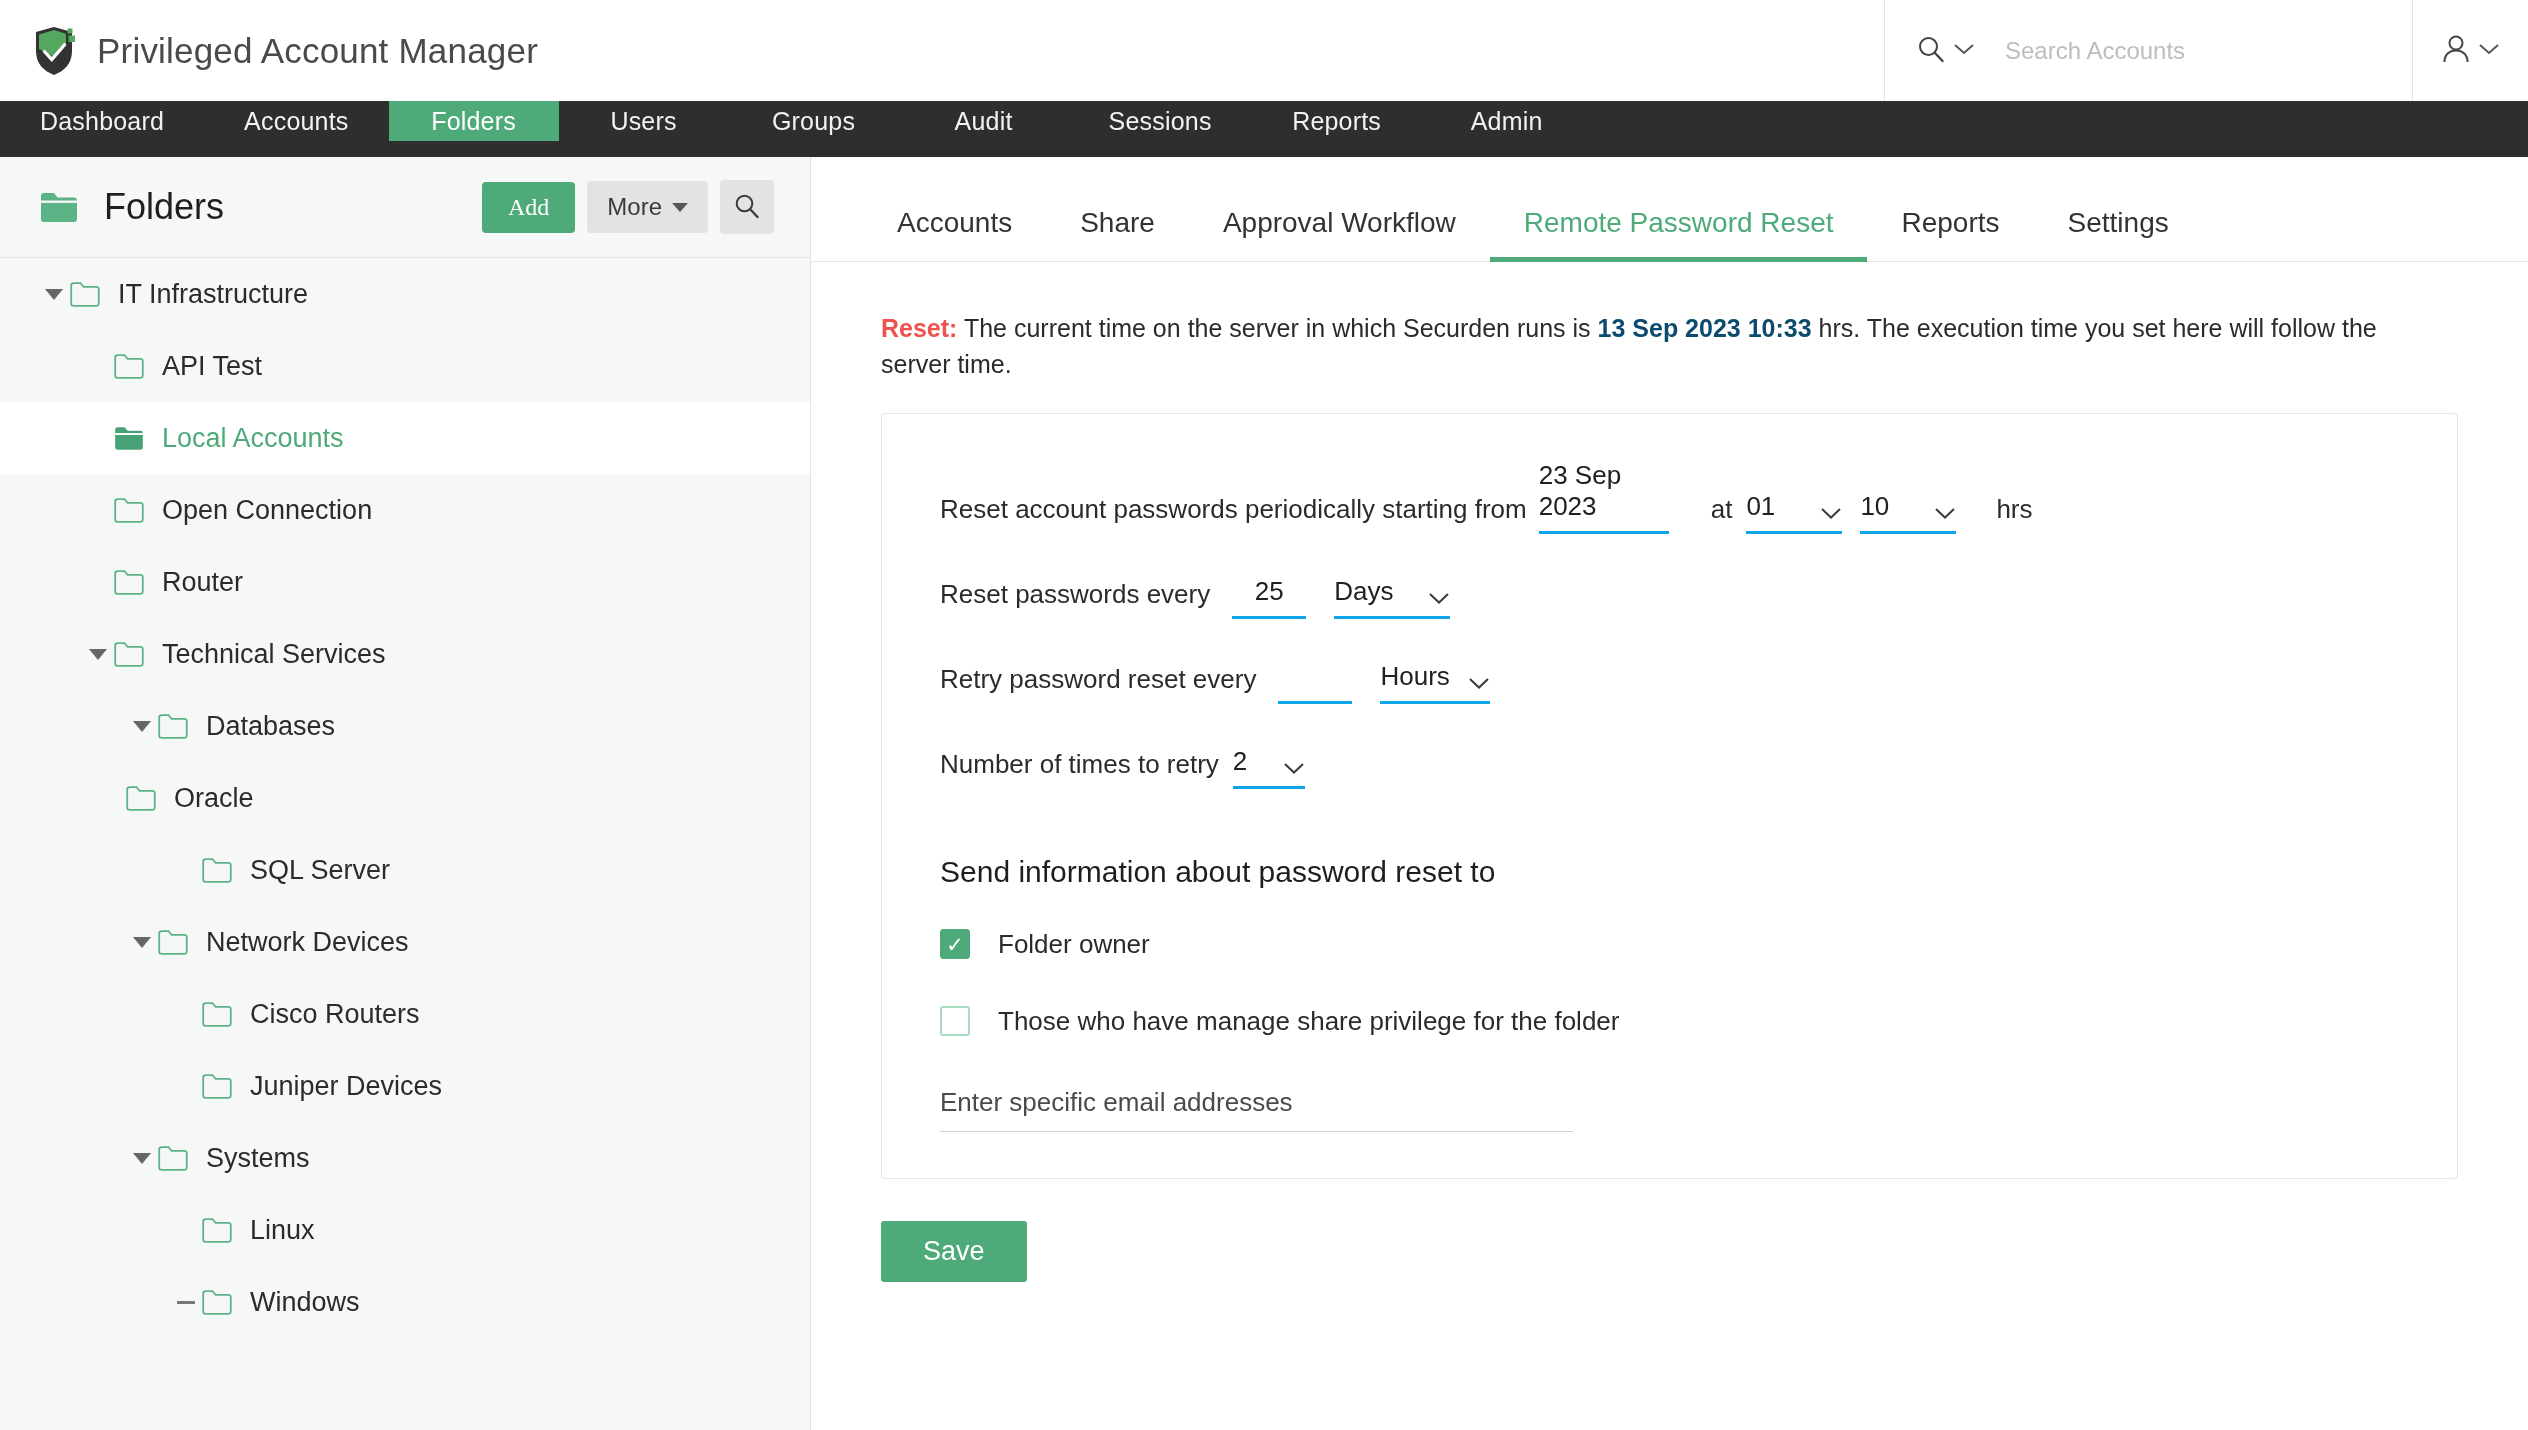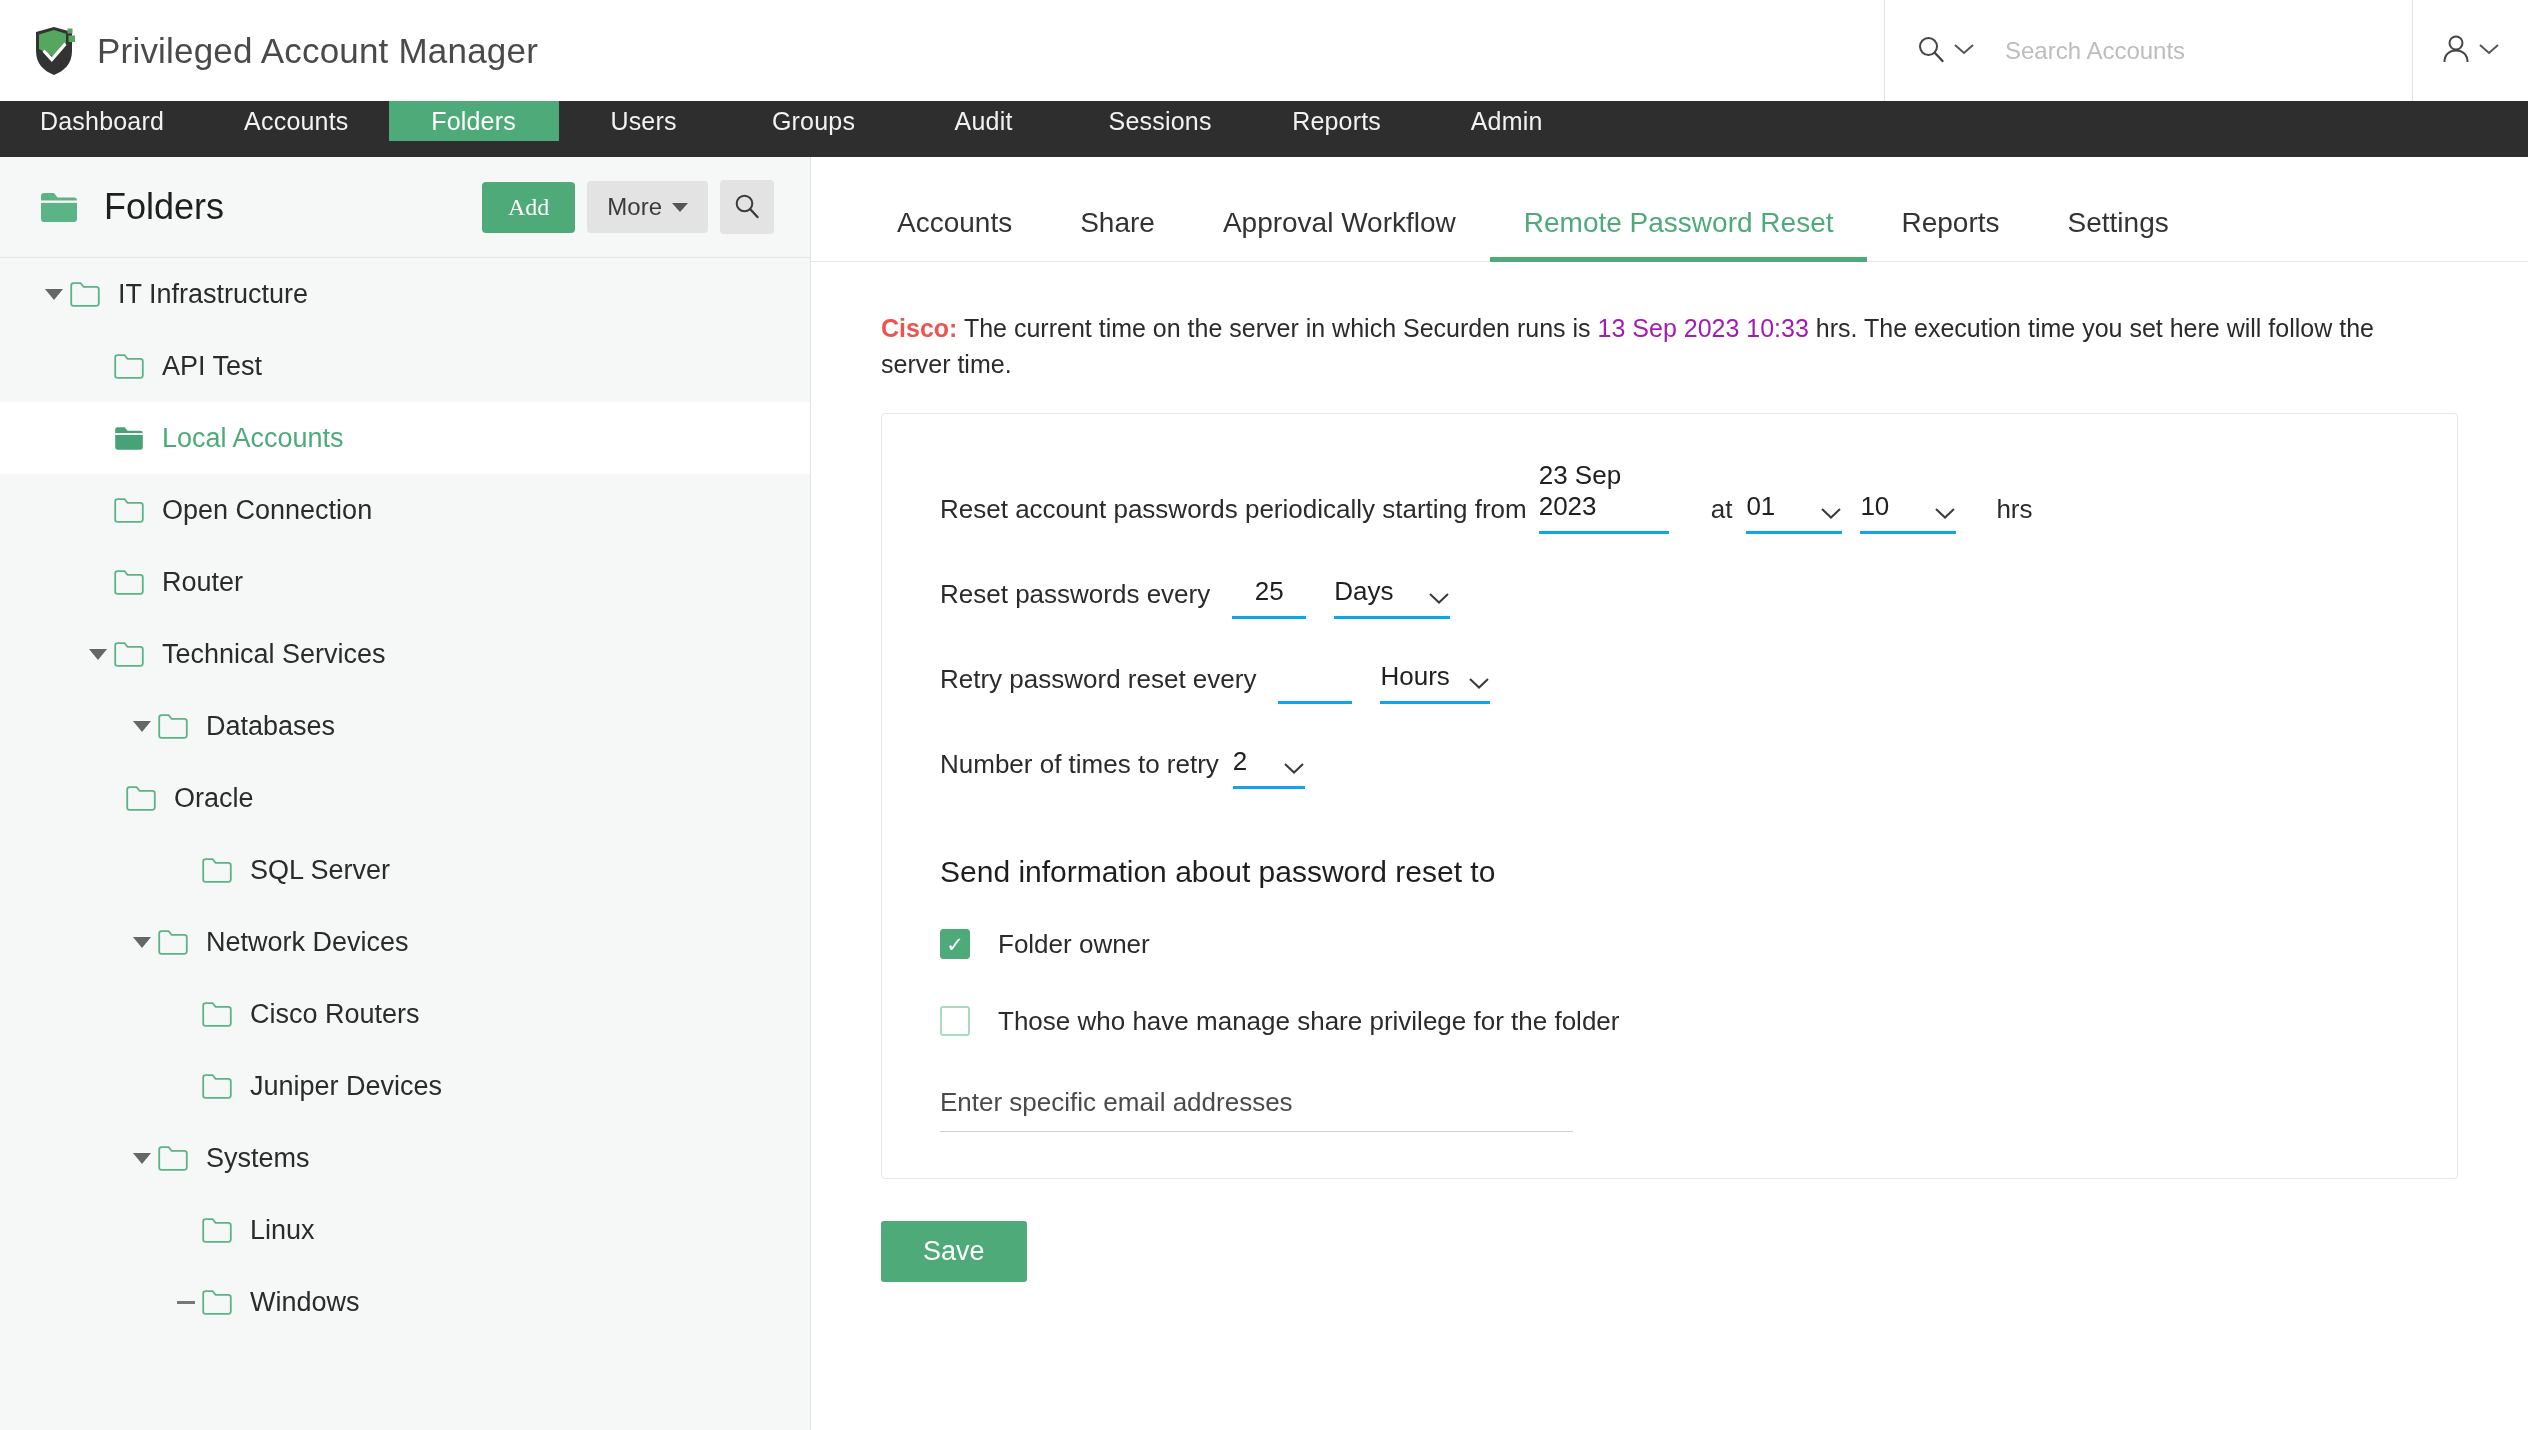--- a/index.html
+++ b/index.html
@@ -151,21 +151,21 @@
     content: ""; position: absolute; left: 0; right: 0; bottom: -1px;
     height: 5px; background: #4eab79;
   }
 
   .note {
     margin: 48px 70px 0 70px;
     font-size: 25px; color: #2b2b2b; line-height: 1.45;
     max-width: 1550px;
   }
   .note b.red { color: #ef5350; font-weight: 700; }
-  .note b.dark { color: #a21caf; font-weight: 400; }
+  .note b.dark { color: #0c4a6e; font-weight: 700; }
 
   .card {
     margin: 30px 70px 0 70px;
     border: 1px solid #e7e7e7; border-radius: 4px;
     background: #fff;
     padding: 46px 0 46px 0;
     min-height: 540px;
   }
 
   .frow { display: flex; align-items: flex-end; padding: 0 0 0 58px; }
@@ -472,21 +472,21 @@
   <div class="tabs" id="tabs">
       <div class="tab">Accounts</div>
       <div class="tab">Share</div>
       <div class="tab">Approval Workflow</div>
       <div class="tab active">Remote Password Reset</div>
       <div class="tab">Reports</div>
       <div class="tab">Settings</div>
     </div>
 
   <div class="note">
-    <b class="red">Cisco:</b>
+    <b class="red">Reset:</b>
     <span>The current time on the server in which Securden runs is</span>
     <b class="dark">13 Sep 2023 10:33</b>
     <span>hrs. The execution time you set here will follow the server time.</span>
   </div>
 
   <div class="card">
 
     <div class="frow">
       <span class="flabel">Reset account passwords periodically starting from</span>
 

